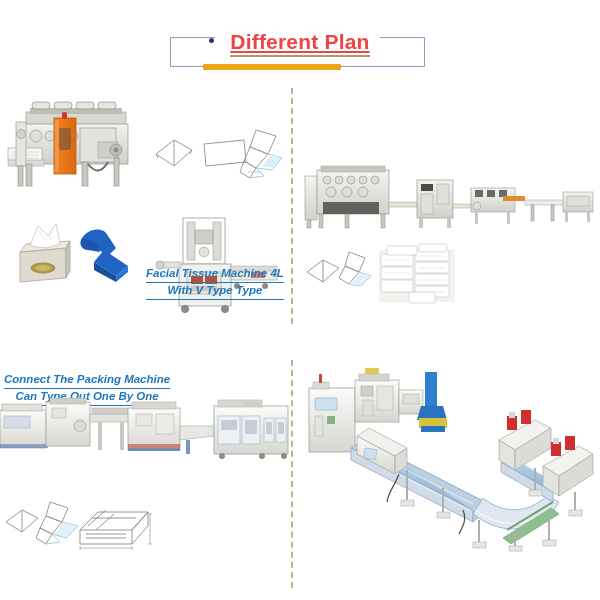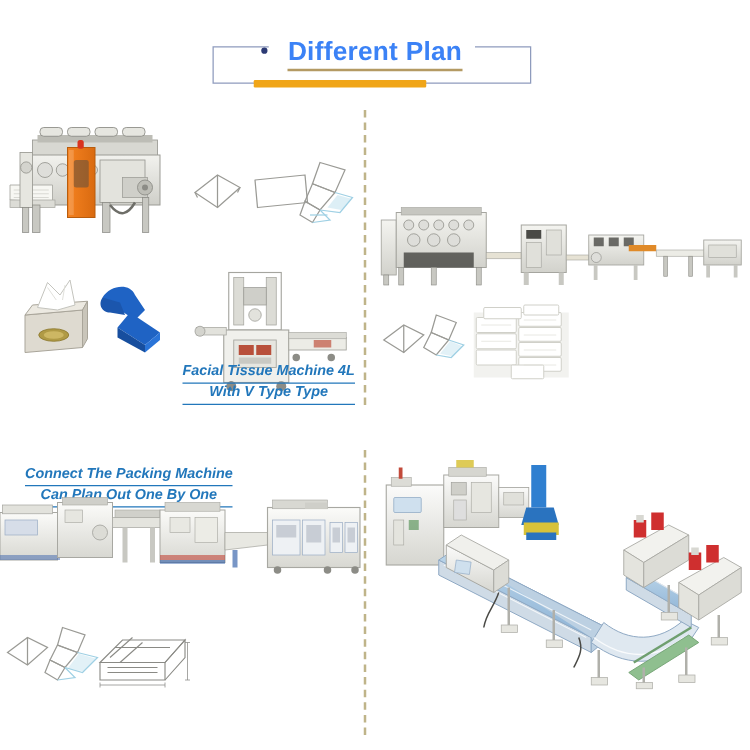--- a/index.html
+++ b/index.html
@@ -27,23 +27,24 @@
     background:#ffffff;
   }
   .hdr-dot{
     position:absolute;left:209px;top:38px;width:5px;height:5px;
     background:#2c3a74;border-radius:50%;
   }
   .hdr-title{
     position:absolute;left:0;top:30px;width:600px;
     text-align:center;
     font-size:21px;font-weight:bold;
-    color:#3b82f6;
+    color:#ef4444;
     letter-spacing:.2px;
     z-index:4;
+    text-decoration:underline;
   }
   .hdr-title span{
     border-bottom:2px solid #b49a63;
     padding-bottom:2px;
   }
   .hdr-bar{
     position:absolute;left:203px;top:64px;width:138px;height:6px;
     background:#f0a518;border-radius:1px;
   }
 
@@ -72,22 +73,22 @@
     font-size:11.5px;line-height:15px;
     text-align:center;
     white-space:nowrap;
   }
   .cap .ln{
     display:block;
     border-bottom:1.3px solid #2277bb;
     padding-bottom:1px;
   }
 
-  .cap-1{left:146px;top:182px;margin-top:24px;}
-  .cap-2{left:20px;top:288px;font-style:italic;}
+  .cap-1{left:146px;top:182px;}
+  .cap-2{left:4px;top:288px;font-style:italic;}
 
   svg{display:block;overflow:visible;}
   .art{position:absolute;}
 </style>
 </head>
 <body>
 
 <div class="page">
 
   <div class="header">
@@ -240,21 +241,21 @@
         </g>
         <line x1="30" y1="92" x2="30" y2="91" stroke="#8c8c86" stroke-width="2"></line>
       </svg>
 
       <div class="cap cap-1">
         <span class="ln">Facial Tissue Machine 4L</span>
         <span class="ln">With V Type Type</span>
       </div>
       <div class="cap cap-2">
         <span class="ln">Connect The Packing Machine</span>
-        <span class="ln">Can Plan Out One By One</span>
+        <span class="ln">Can Type Out One By One</span>
       </div>
     </div>
 
     <div class="quad q-tr">
 
       <svg class="art" style="left:8px;top:80px" width="296" height="70" viewBox="0 0 296 70">
         <defs>
           <linearGradient id="pl" x1="0" y1="0" x2="0" y2="1">
             <stop offset="0" stop-color="#f4f4f0"></stop>
               <stop offset="1" stop-color="#d2d2cc"></stop>

